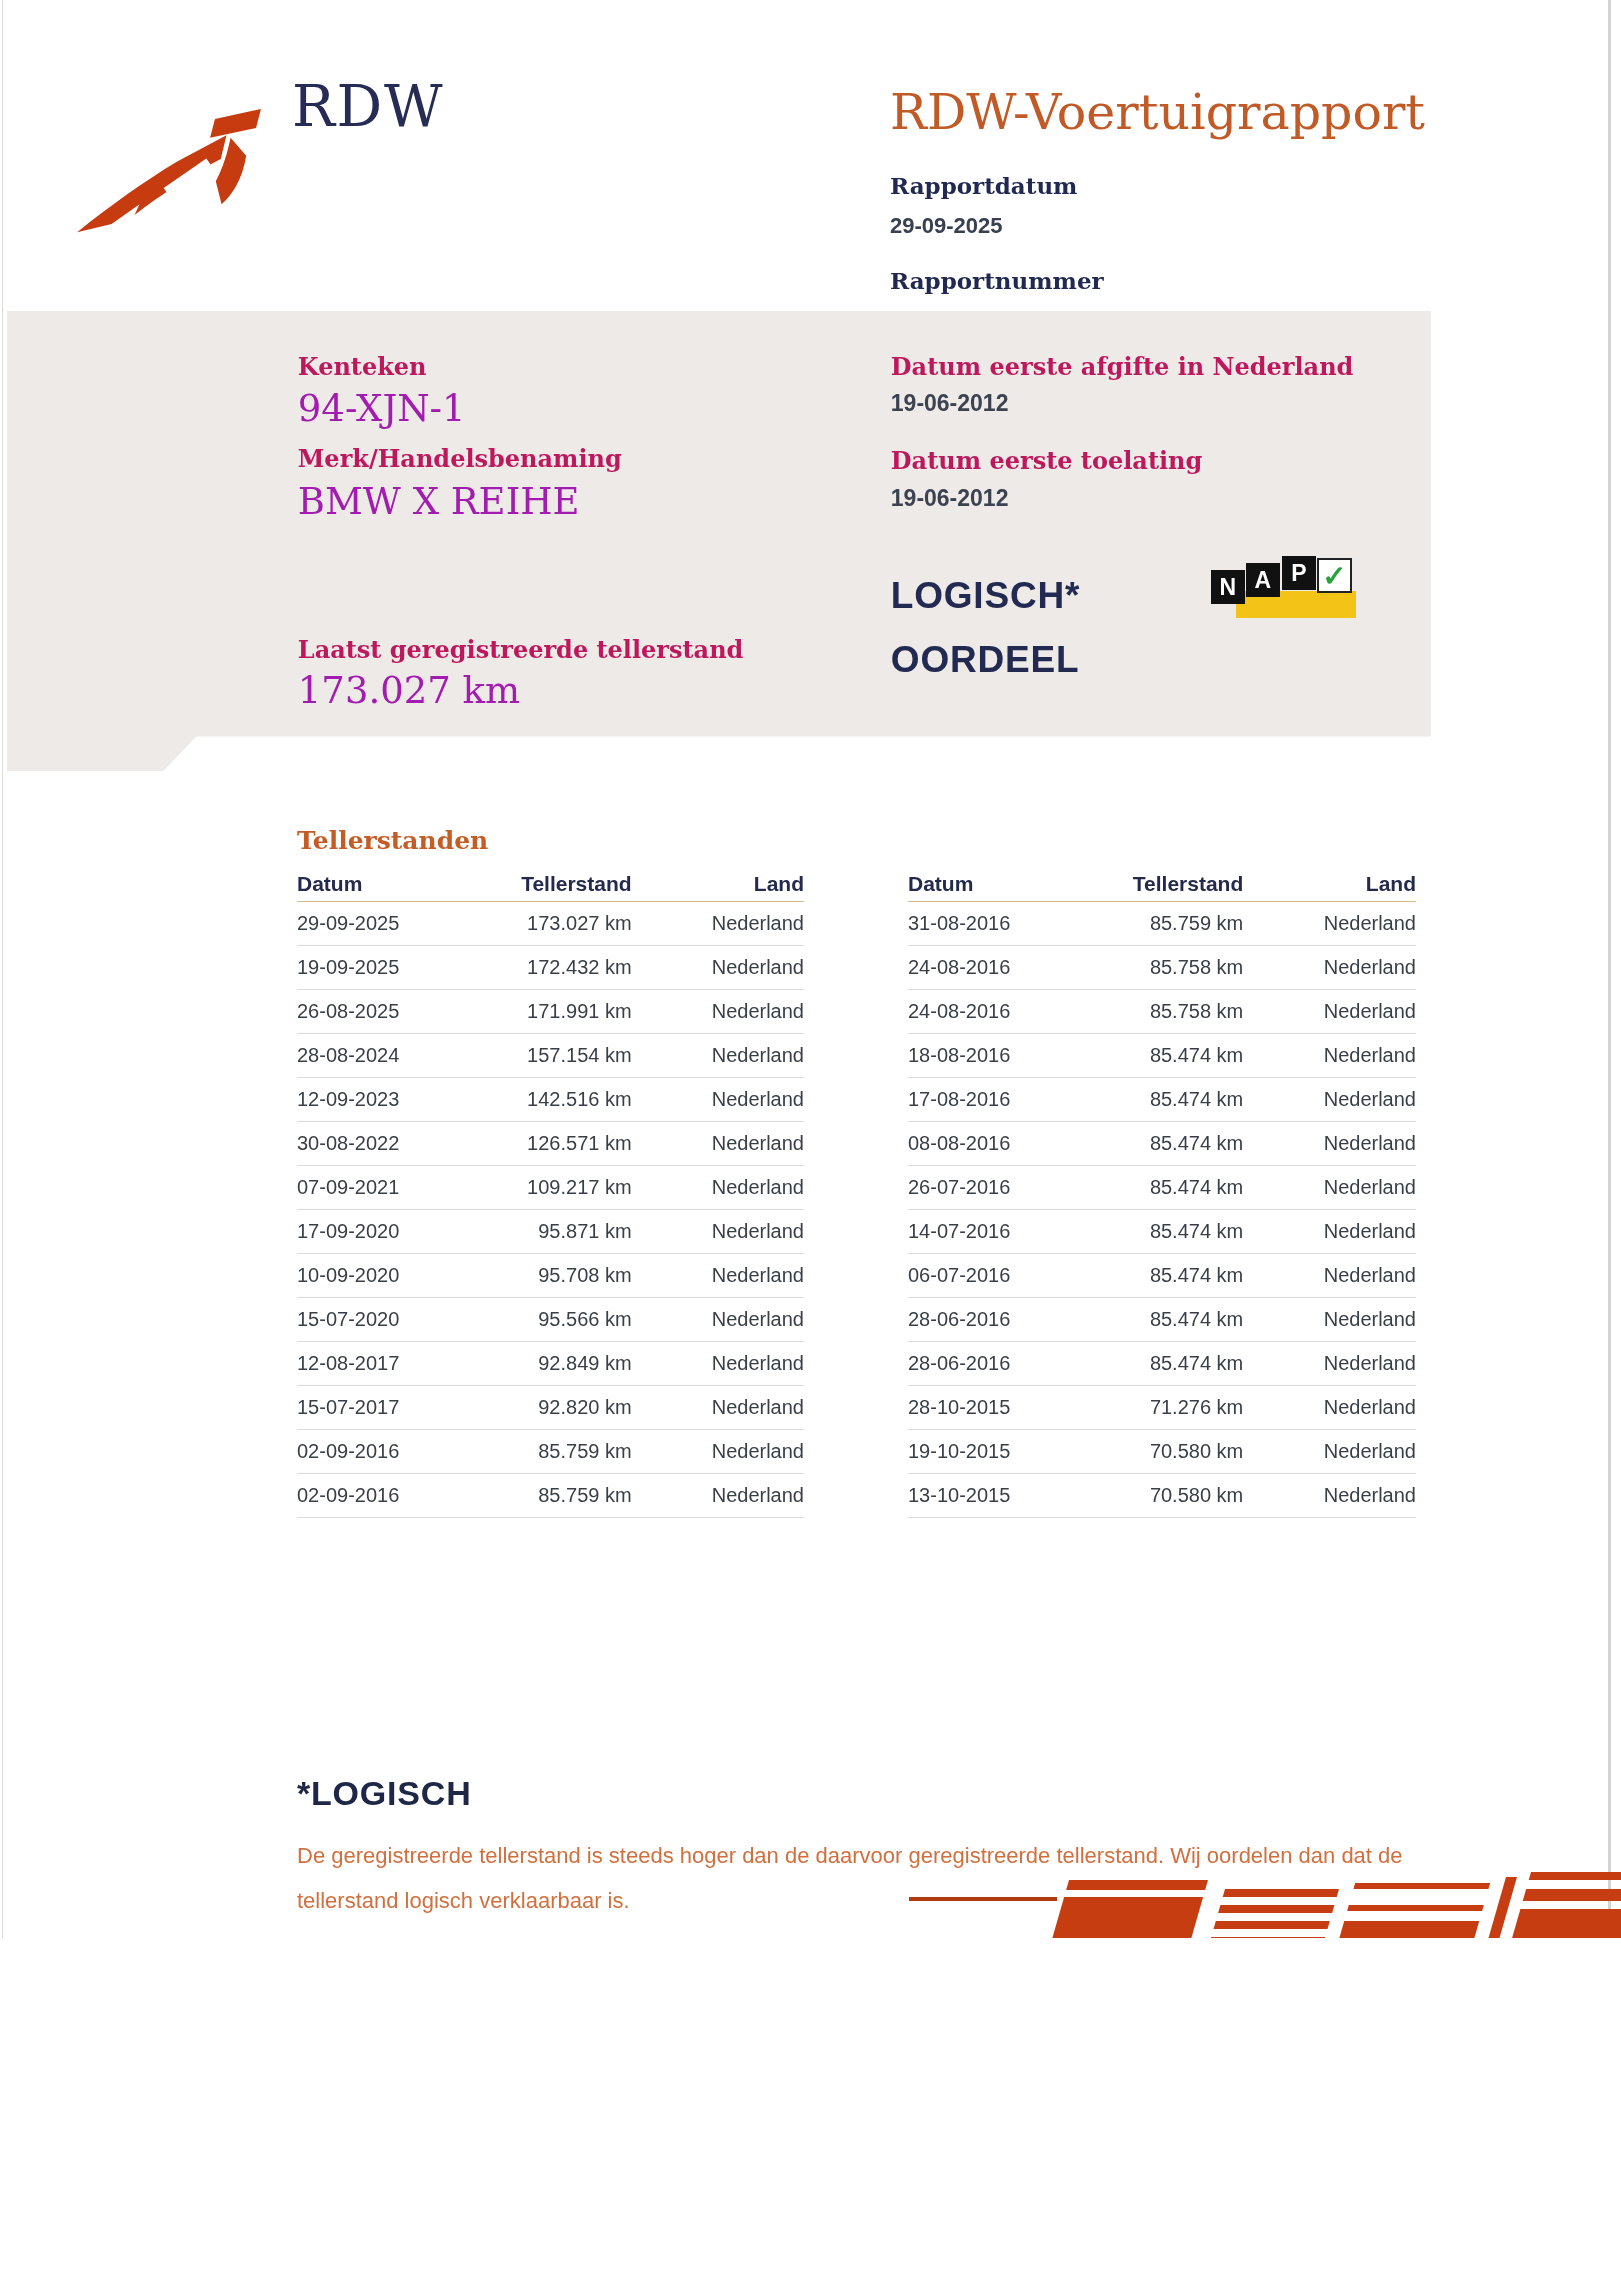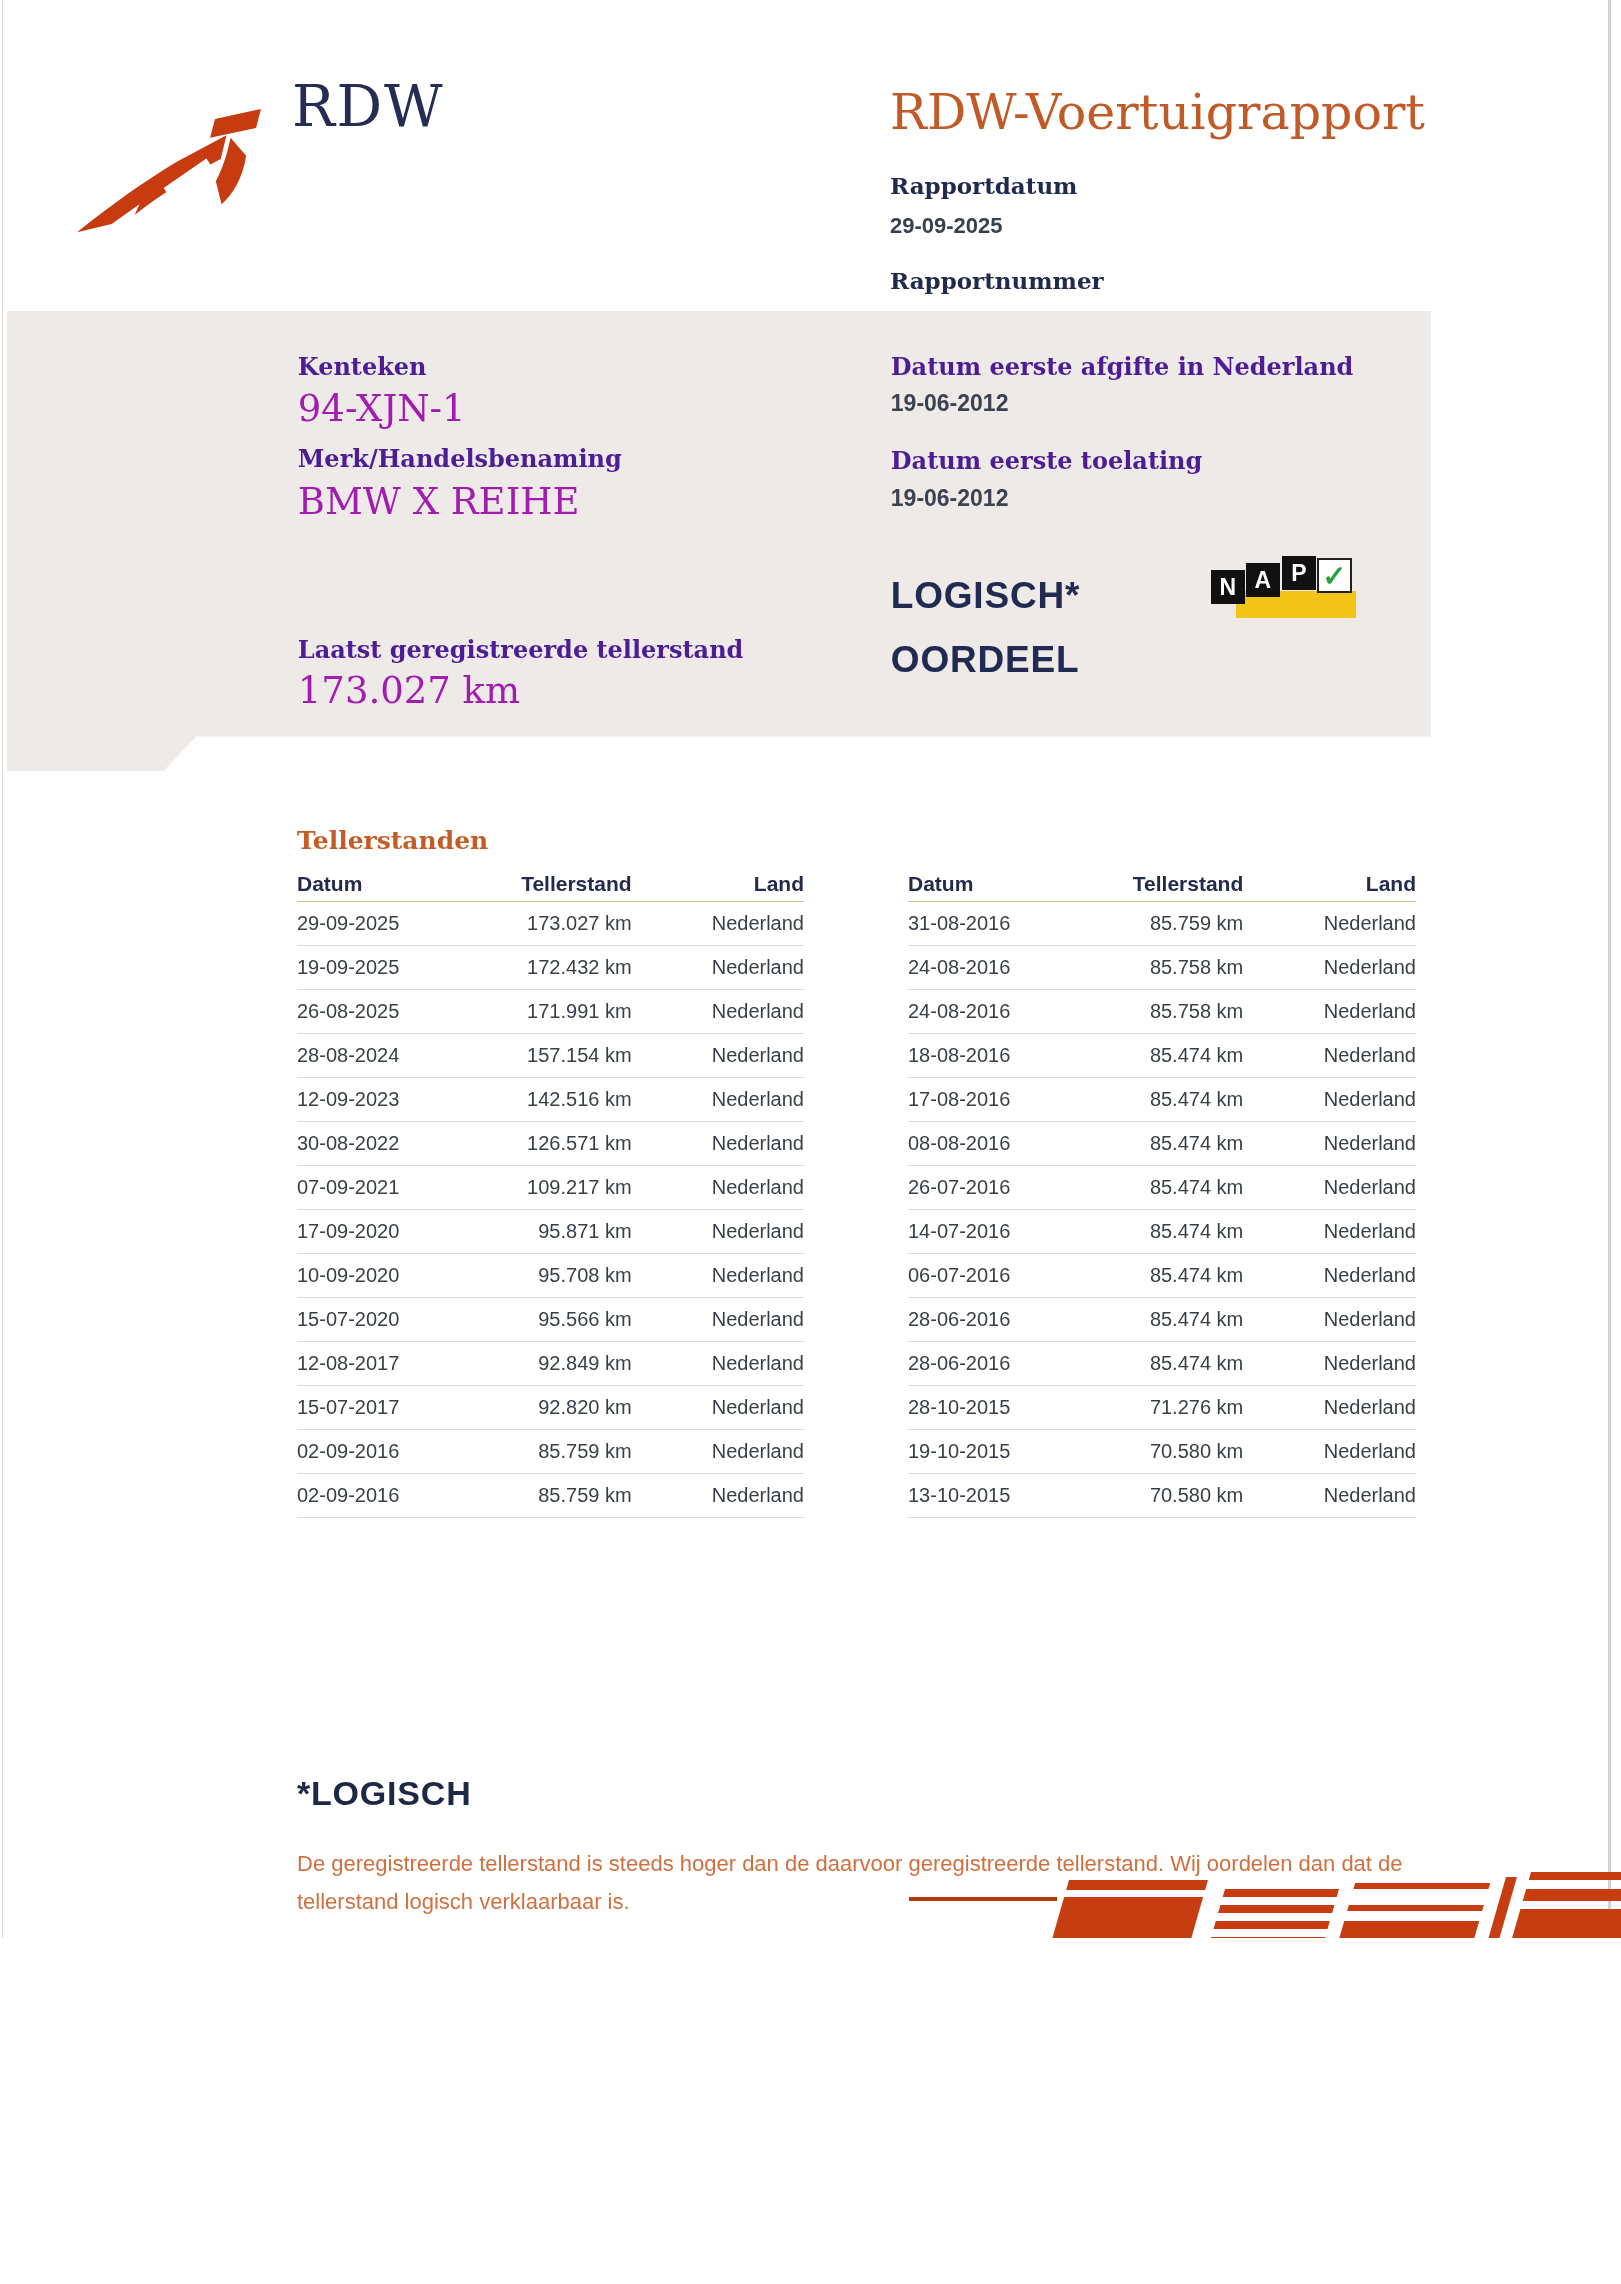--- a/index.html
+++ b/index.html
@@ -30,21 +30,21 @@
   .meta-value { margin-top:13.5px; font-size:22px; font-weight:600; color:#39404f; }
 
   
   .panel {
     position:absolute; left:6.8px; top:311px; width:1424px; height:460px;
     background:#edeae7;
     clip-path:polygon(0 0, 100% 0, 100% 92.5%, 13.3% 92.5%, 11% 100%, 0 100%);
   }
   .panel .label {
     position:absolute;
-    font-family:"DejaVu Serif", serif; font-weight:bold; font-size:24px; color:#4c1d95;
+    font-family:"DejaVu Serif", serif; font-weight:bold; font-size:24px; color:#be185d;
   }
   .panel .big-value {
     position:absolute;
     font-family:"DejaVu Serif", serif; font-size:37px; color:#a21caf;
   }
   .panel .date-value {
     position:absolute; font-size:23px; font-weight:600; color:#3c4250;
   }
   .oordeel {
     position:absolute; left:884px; top:253px;
@@ -84,21 +84,21 @@
     border-bottom:0.8px solid #dcdcdc;
     font-size:20px; color:#383f47;
   }
   .c-datum  { width:36%; text-align:left; }
   .c-teller { width:30%; text-align:right; }
   .c-land   { width:34%; text-align:right; }
 
   
   .note { position:absolute; left:297px; top:1774px; width:1183px; }
   .note-heading { font-size:34px; font-weight:800; color:#1f2747; letter-spacing:0.8px; }
-  .note-body { margin-top:32px; font-size:22px; line-height:38px; color:#d0703f; }
+  .note-body { margin-top:20px; font-size:22px; line-height:45px; color:#d0703f; }
 
   
   .footer { position:absolute; left:297px; top:2086px; width:1149px; font-size:18px; font-weight:bold; color:#2c3554; }
   .footer-row { display:flex; height:41px; align-items:flex-start; }
   .f-col1 { width:199px; }
   .f-col2 { flex:1; }
   .f-col3 { text-align:right; }
 
   
   .wing-graphic { position:absolute; right:0; bottom:0; width:726px; height:68px; overflow:hidden; }

